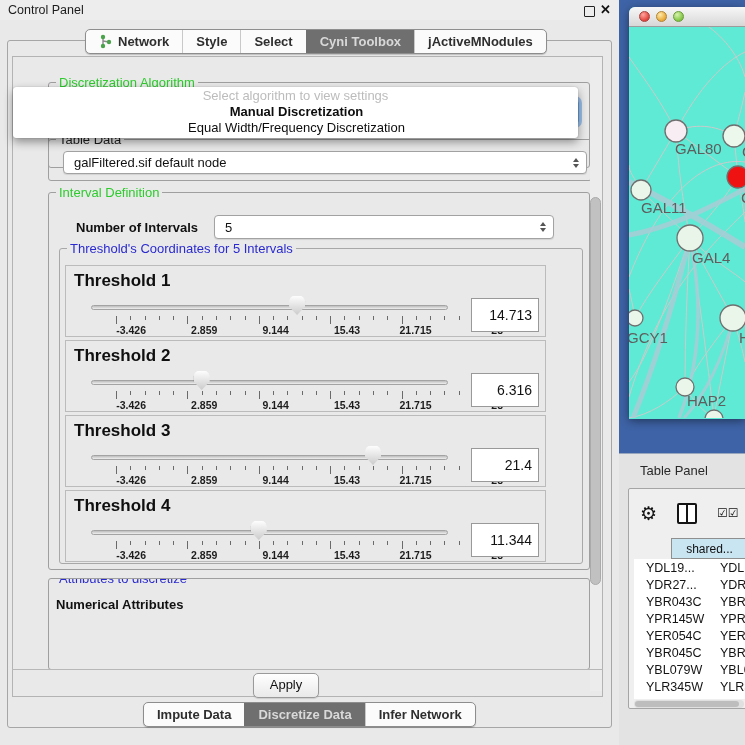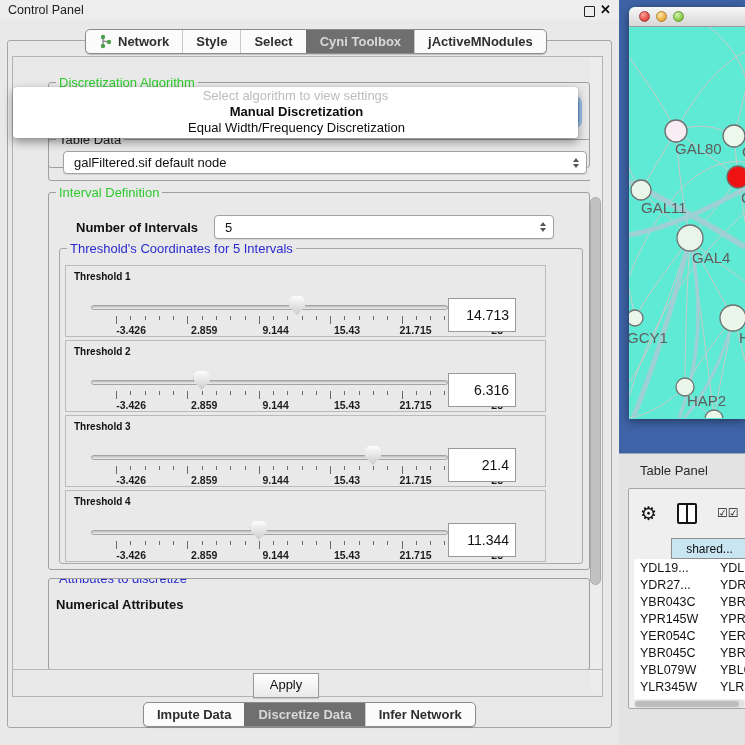--- a/index.html
+++ b/index.html
@@ -36,43 +36,43 @@
   .combo.focus{border-color:#6a9fd8;box-shadow:0 0 0 3px rgba(100,160,230,0.6);}
   
   #algo-popup{position:absolute;left:13px;top:87px;width:565px;height:51px;background:#fff;border-radius:3px;box-shadow:0 4px 10px rgba(0,0,0,0.4),0 0 1px rgba(0,0,0,0.35);z-index:50;font-size:13px;}
   #popup-prompt{height:17px;line-height:18px;text-align:center;color:#bcbcbc;}
   .popup-item{height:16px;line-height:16px;padding-left:2px;color:#0d0d0d;white-space:nowrap;text-align:center;}
   .popup-item.bold{font-weight:bold;}
   
   #num-intervals-label{position:absolute;left:76px;top:220px;font-size:13px;font-weight:bold;color:#111;z-index:2;}
   
   .threshold-row{position:absolute;left:5px;width:481px;height:72px;border:1px solid #bbb;background:#e9e9e9;box-sizing:border-box;}
-  .t-label{position:absolute;left:8px;top:5px;font-weight:bold;font-size:10px;color:#0f0f0f;}
+  .t-label{position:absolute;left:8px;top:5px;font-weight:bold;font-size:17px;color:#0f0f0f;}
   .slider{position:absolute;left:25px;top:0;width:357px;height:72px;}
   .slider-track{position:absolute;left:0;width:357px;top:39px;height:5px;border-radius:3px;background:linear-gradient(#bdbdbd,#efefef);border:1px solid #a3a3a3;box-sizing:border-box;}
   .slider-thumb{position:absolute;top:30px;width:16px;height:19px;background:linear-gradient(#fdfdfd,#cbcbcb);
     clip-path:polygon(22% 0,78% 0,93% 10%,100% 28%,100% 55%,50% 100%,0 55%,0 28%,7% 10%);
     filter:drop-shadow(0 1px 1.5px rgba(0,0,0,0.5));}
   .ticks{position:absolute;left:25px;top:50px;width:357px;height:8px;}
   .tick{position:absolute;top:0;width:1px;height:4px;background:#6a6a6a;}
   .tick.major{height:8px;}
   .tick-labels{position:absolute;left:25px;top:58px;width:357px;height:12px;font-size:10.5px;font-weight:bold;color:#1c1c1c;}
   .tick-label{position:absolute;width:60px;text-align:right;}
-  .t-value{position:absolute;left:382px;top:32px;width:68px;height:34px;background:#fff;border:1px solid #999;font-size:14px;color:#111;text-align:right;line-height:32px;padding-right:6px;box-sizing:border-box;}
+  .t-value{position:absolute;left:405px;top:32px;width:68px;height:34px;background:#fff;border:1px solid #999;font-size:14px;color:#111;text-align:right;line-height:32px;padding-right:6px;box-sizing:border-box;}
   
   #attributes-group{overflow:hidden;}
   #num-attr-header{position:absolute;left:7px;top:18px;font-size:13px;font-weight:bold;color:#111;}
   #attr-list{position:absolute;left:14px;top:40px;width:483px;height:56px;background:#fff;border:1px solid #9c9c9c;box-sizing:border-box;overflow:hidden;}
   .attr-item{height:18px;line-height:18px;padding-left:17px;font-size:13px;color:#141414;}
   #attr-scrollbar{position:absolute;right:6px;top:4px;width:15px;height:40px;background:#b5b5b5;border:1px solid #9d9d9d;border-radius:8px;box-sizing:border-box;}
   
   #cp-scroll-track{position:absolute;left:590px;top:57px;width:12px;height:634px;background:#ececec;z-index:2;}
   #cp-scroll-thumb{position:absolute;left:590px;top:197px;width:11px;height:388px;background:#c1c1c1;border:1px solid #aaa;border-radius:6px;box-sizing:border-box;z-index:3;}
   
-  #apply-button{position:absolute;left:253px;top:673px;width:64px;height:23px;border:1px solid #9a9a9a;border-radius:0;background:linear-gradient(#ffffff,#e9e9e9);font-size:13px;color:#111;text-align:center;line-height:21px;z-index:4;box-shadow:0 1px 1px rgba(0,0,0,0.12);}
+  #apply-button{position:absolute;left:253px;top:673px;width:64px;height:23px;border:1px solid #9a9a9a;border-radius:5px;background:linear-gradient(#ffffff,#e9e9e9);font-size:13px;color:#111;text-align:center;line-height:21px;z-index:4;box-shadow:0 1px 1px rgba(0,0,0,0.12);}
   
   #desktop{position:absolute;left:619px;top:0;width:126px;height:453px;background:#3e63a6;}
   #net-window{position:absolute;left:10px;top:7px;width:116px;height:412px;background:#5eead4;border-radius:6px 6px 0 0;box-shadow:0 2px 10px rgba(0,0,0,0.45);}
   #nw-titlebar{height:20px;background:linear-gradient(#f7f7f7,#d7d7d7);border-bottom:1px solid #9c9c9c;border-radius:6px 0 0 0;display:flex;align-items:center;padding-left:10px;gap:6px;box-sizing:border-box;}
   .tl{width:11px;height:11px;border-radius:50%;box-sizing:border-box;}
   .tl-red{background:radial-gradient(circle at 35% 30%,#ffa59e,#e0443c 70%);border:1px solid #a8423c;}
   .tl-yellow{background:radial-gradient(circle at 35% 30%,#ffeaae,#e8a835 70%);border:1px solid #ae8334;}
   .tl-green{background:radial-gradient(circle at 35% 30%,#d8f2ae,#7fc640 70%);border:1px solid #699a38;}
   #net-canvas{position:relative;width:116px;height:391px;overflow:hidden;}
   #net-svg{position:absolute;left:0;top:0;}
@@ -85,21 +85,21 @@
   .gear-icon{font-size:19px;color:#111;font-family:"DejaVu Sans",sans-serif;line-height:1;}
   .split-icon{width:16px;height:17px;border:2px solid #141414;border-radius:2px;background:#fff;position:relative;}
   .split-icon::after{content:"";position:absolute;left:50%;top:0;bottom:0;width:2px;background:#141414;transform:translateX(-50%);}
   .checks-icon{font-size:12px;color:#111;font-family:"DejaVu Sans",sans-serif;}
   #tp-header{position:absolute;left:5px;top:49px;display:flex;height:21px;font-size:12px;color:#111;}
   .th{box-sizing:border-box;border:1px solid #8f8f8f;display:flex;align-items:center;margin-left:37px;}
   .th-c0{width:77px;background:#c9e5f2;justify-content:center;}
   .th-c1{width:62px;background:#e2e2e2;border-left:none;padding-left:16px;}
   #tp-body{position:absolute;left:5px;top:70px;width:139px;height:140px;background:#fff;overflow:hidden;}
   .trow{display:flex;height:17px;align-items:center;font-size:12.5px;color:#141414;}
-  .tcell-c0{width:77px;padding-left:6px;box-sizing:border-box;white-space:nowrap;overflow:hidden;}
+  .tcell-c0{width:77px;padding-left:12px;box-sizing:border-box;white-space:nowrap;overflow:hidden;}
   .tcell-c1{width:62px;padding-left:9px;box-sizing:border-box;white-space:nowrap;overflow:hidden;}
   #tp-hscroll{position:absolute;left:5px;top:211px;width:110px;height:8px;background:#e0e0e0;border-radius:4px;}
   #tp-hthumb{position:absolute;left:1px;top:1px;width:104px;height:6px;background:#bdbdbd;border-radius:3px;}
 </style>
 </head>
 <body>
 
 <div id="control-panel">
   <div id="cp-titlebar">
     <span id="cp-title">Control Panel</span>

